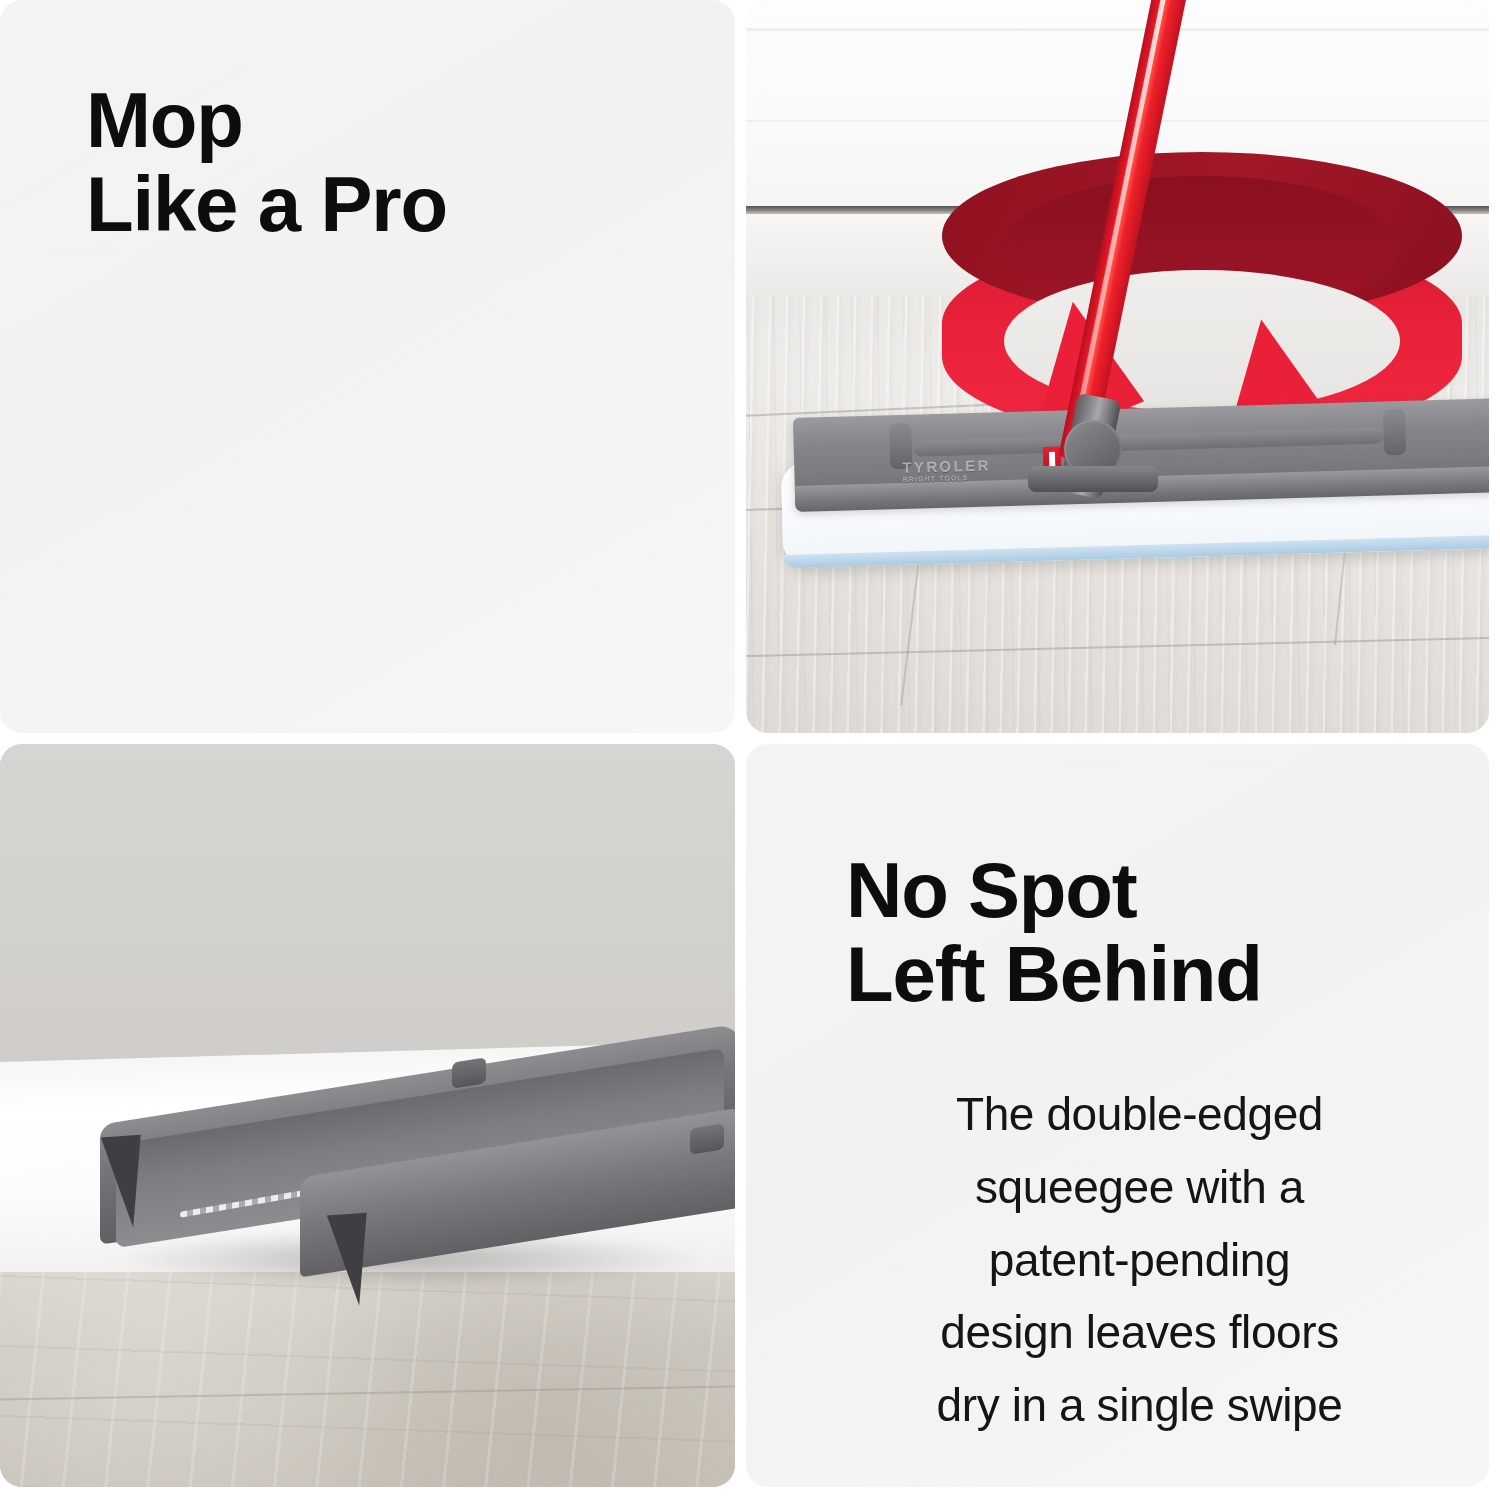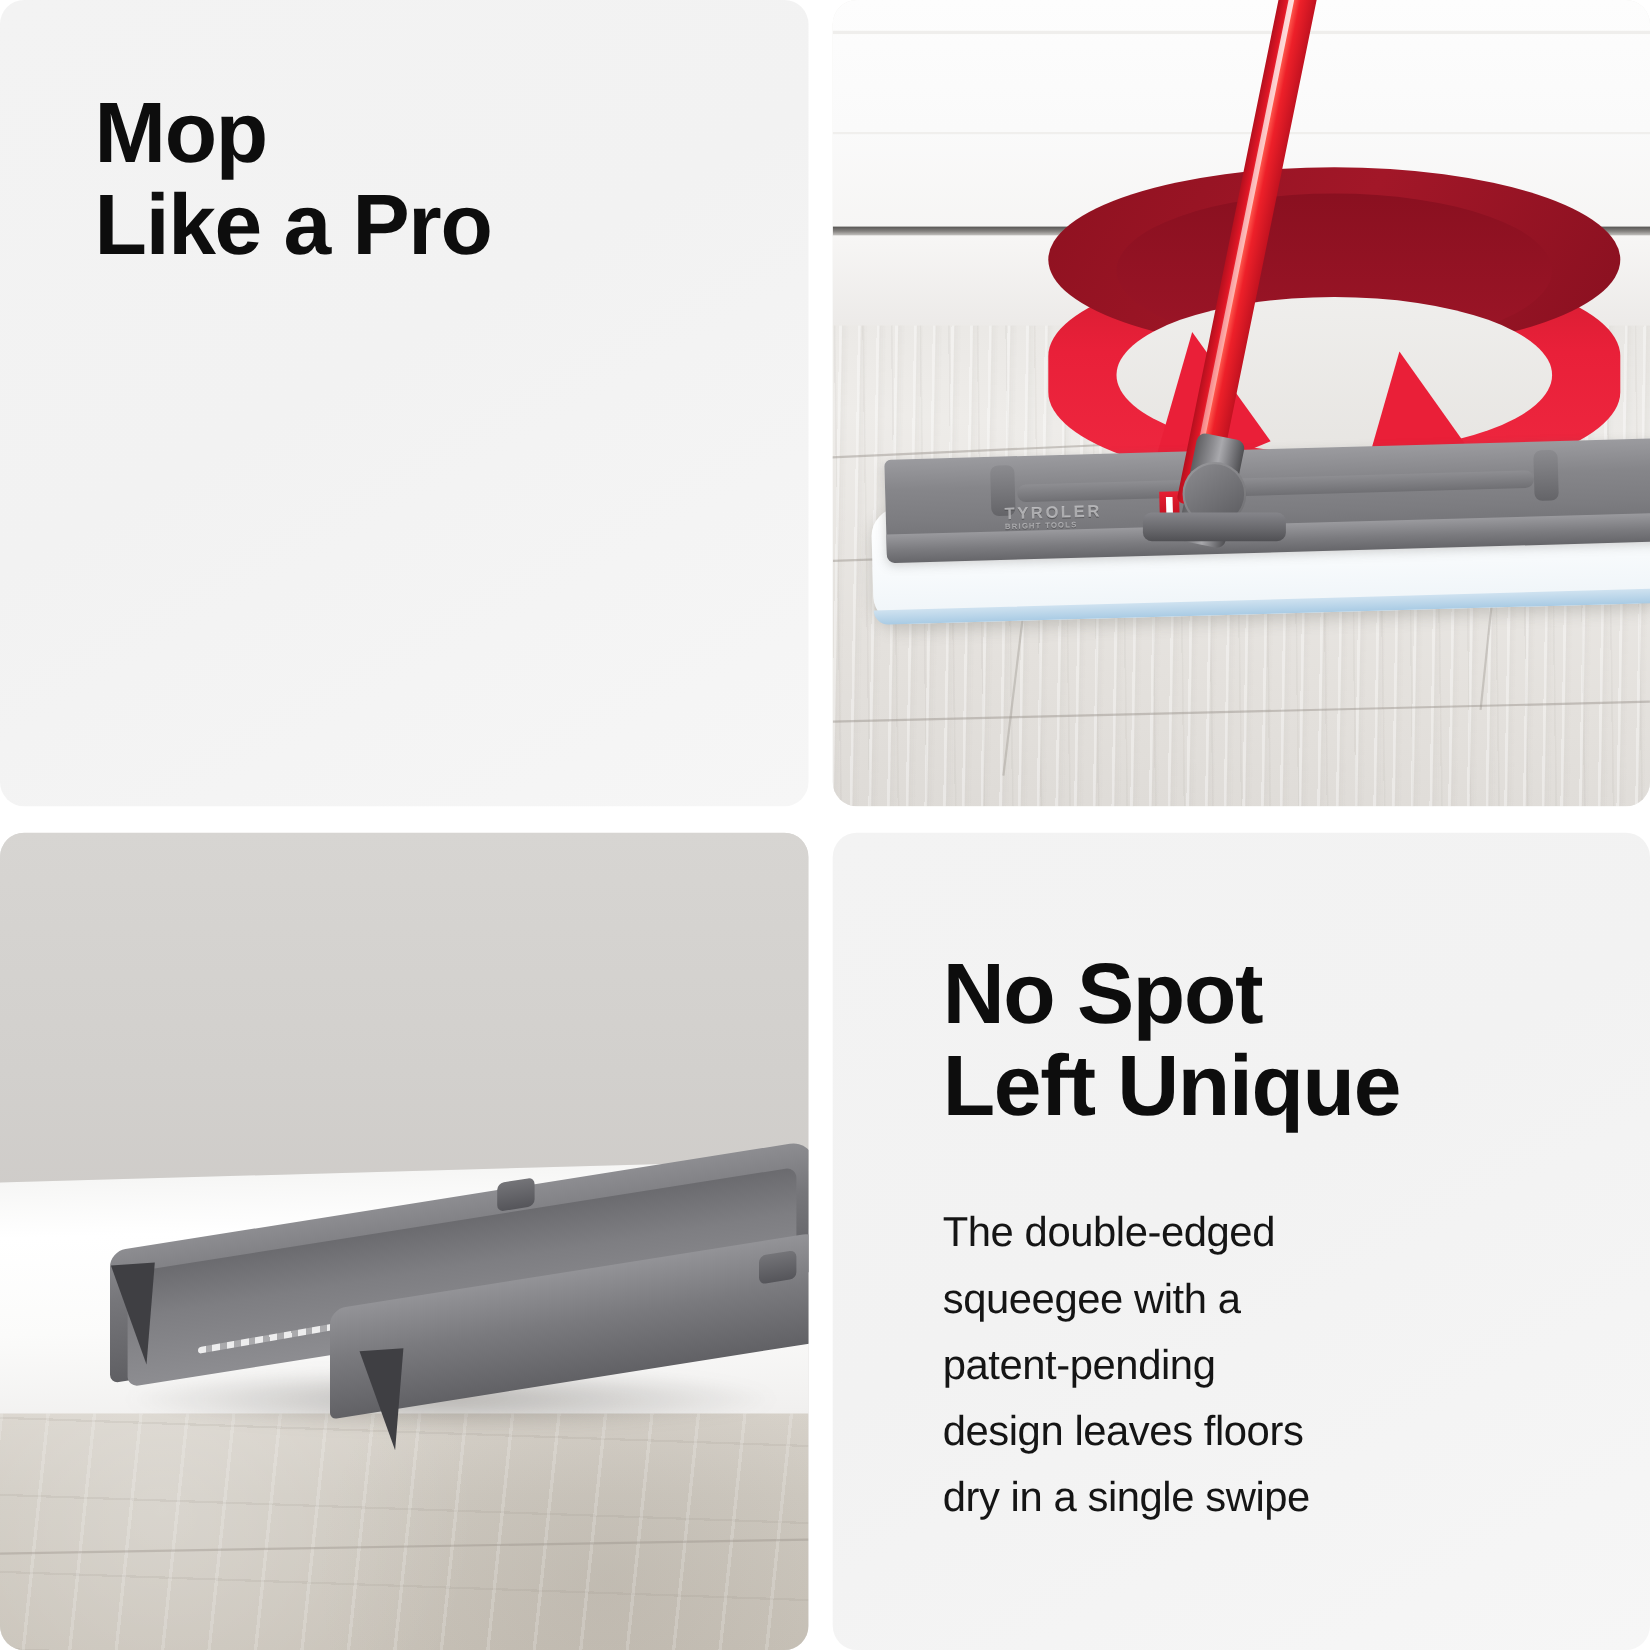--- a/index.html
+++ b/index.html
@@ -5,40 +5,40 @@
   * { margin:0; padding:0; box-sizing:border-box; }
   html,body{
     width:1500px; height:1500px; background:#ffffff; overflow:hidden;
     font-family:"Liberation Sans", sans-serif;
   }
   .board{
     position:relative; width:1200px; height:1500px; background:#ffffff;
     display:grid;
     grid-template-columns:735px 743px;
     grid-template-rows:733px 743px;
-    column-gap:22px; row-gap:24px;
+    column-gap:22px; row-gap:24px;gap:11px;
   }
   .panel{ position:relative; overflow:hidden; border-radius:22px; }
 
   
   .text-panel{
     background:linear-gradient(150deg,#f3f3f3 0%,#f2f2f2 45%,#f6f6f6 100%);
     padding:78px 56px 0 86px;
   }
   .panel-br{ padding-left:100px; padding-top:104px; }
   .headline{
     font-size:78px; font-weight:700; line-height:1.08; color:#0d0d0d;
     letter-spacing:-1.2px; white-space:pre-line;
   }
   .body-copy{
     margin-top:56px;
     font-size:47px; font-weight:300; line-height:1.56; color:#151515;
     letter-spacing:-0.4px; white-space:pre-line;
   }
-  .panel-br .body-copy{ margin-top:62px; font-size:38px; line-height:1.58; }
+  .panel-br .body-copy{ margin-top:62px; font-size:46px; line-height:1.58;text-align:center; }
 
   
   .tr{ background:#efeeec; }
   .tr .cabinet{
     position:absolute; left:0; top:0; width:100%; height:213px;
     background:linear-gradient(180deg,#fdfdfd 0%,#fafafa 55%,#f6f5f4 100%);
   }
   .tr .cab-line{ position:absolute; left:0; width:100%; background:#e6e4e2; }
   .tr .cab-l1{ top:28px; height:3px; background:#efeeec; }
   .tr .cab-l2{ top:120px; height:2px; background:#f0efed; }
@@ -350,21 +350,21 @@
     <div class="sq-edge"></div>
     <div class="sq-blade-front"></div>
     <div class="sq-foot sq-foot-b"></div>
     <div class="sq-tab sq-tab-a"></div>
     <div class="sq-tab sq-tab-b"></div>
 
   </div>
 
   <div class="panel text-panel panel-br">
     <div class="headline" style="color: rgb(13, 13, 13);">No Spot
-Left Unique</div>
+Left Behind</div>
     <div class="body-copy" style="color: rgb(21, 21, 21);">The double-edged
 squeegee with a
 patent-pending
 design leaves floors
 dry in a single swipe</div>
   </div>
 
 </div>
 
 </body></html>

